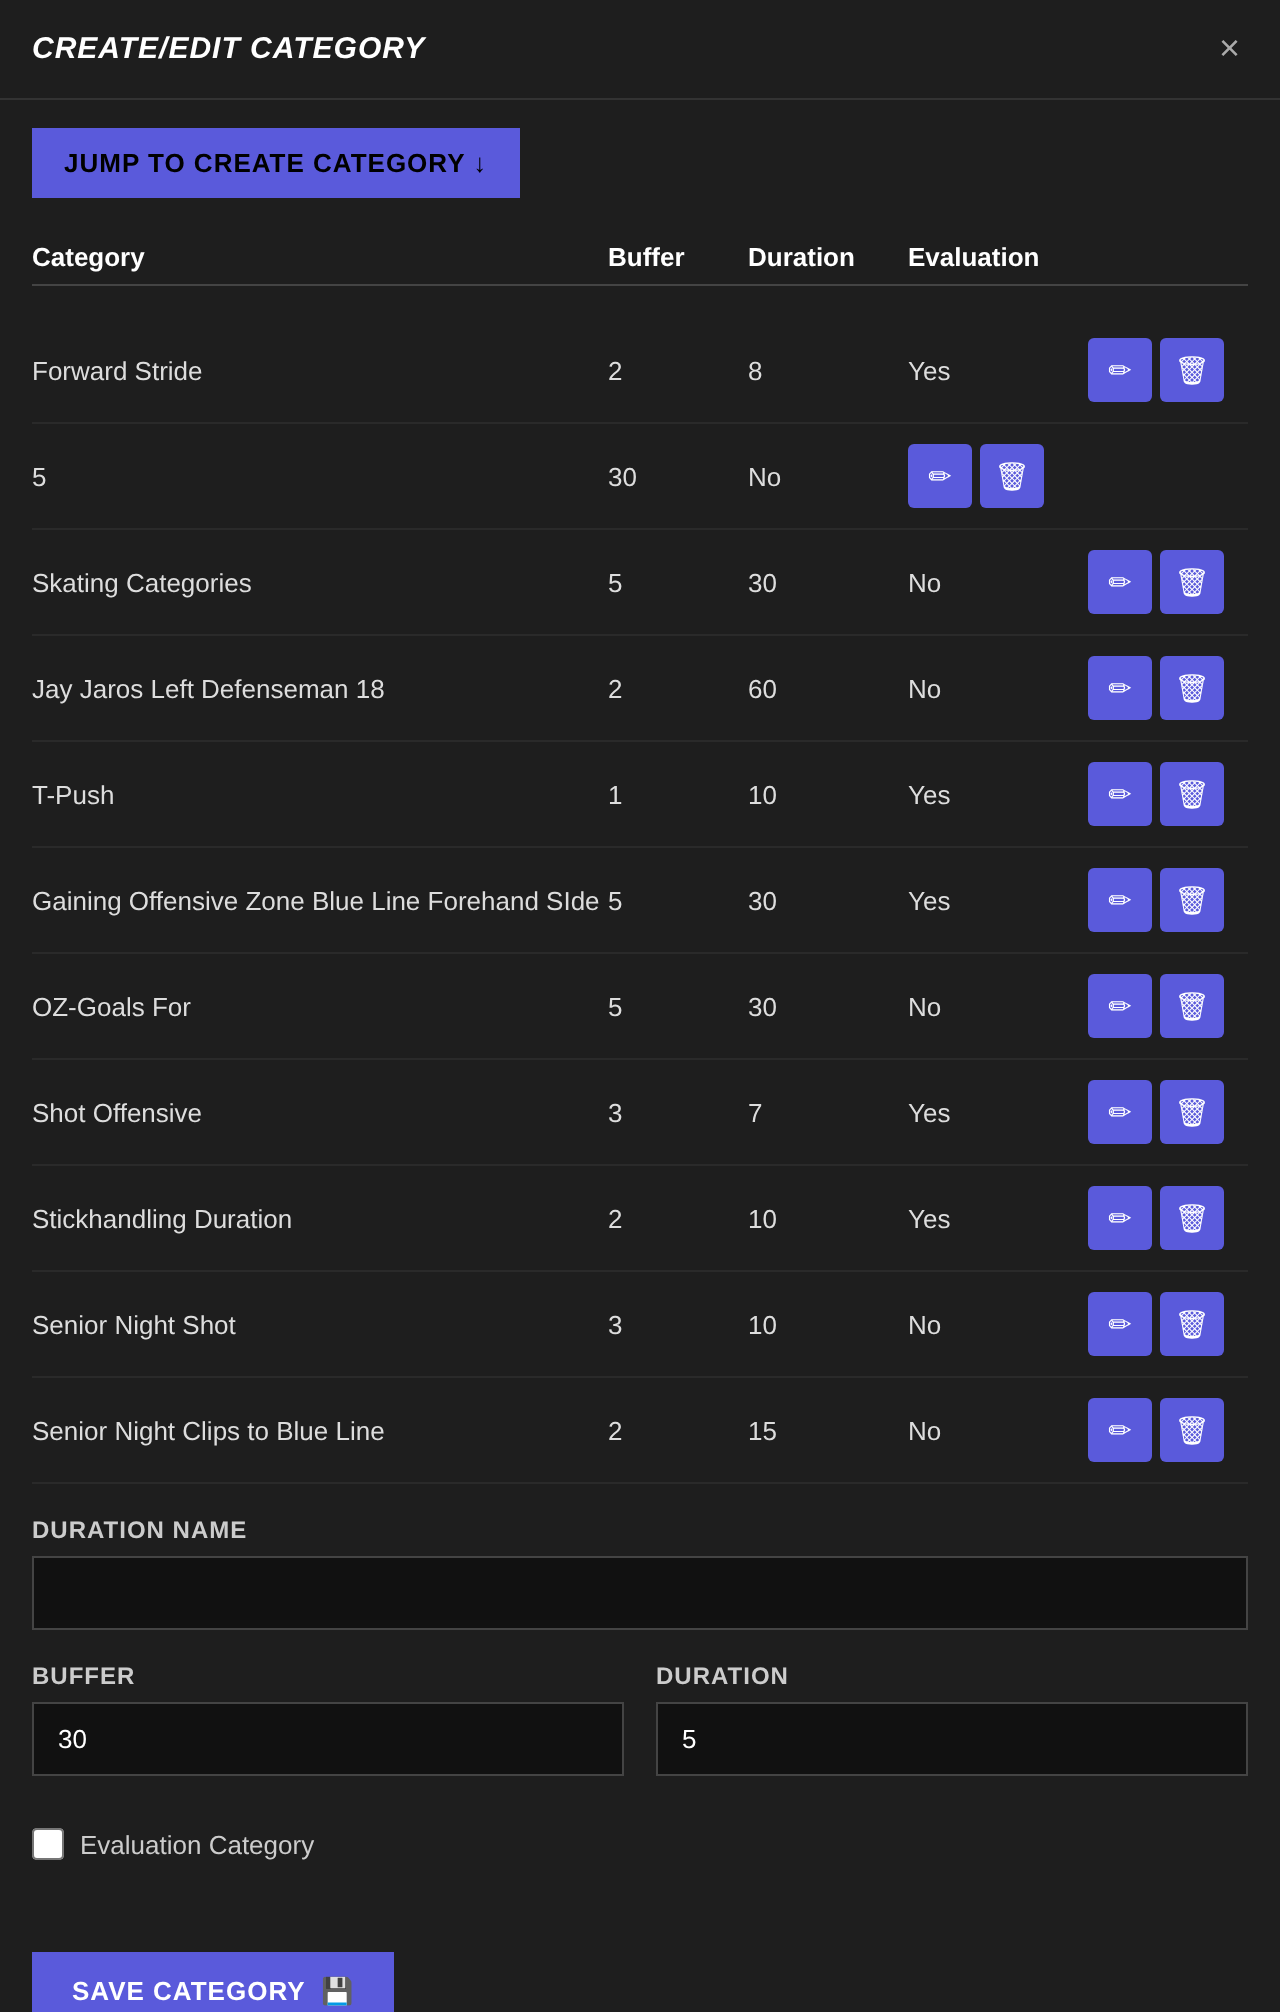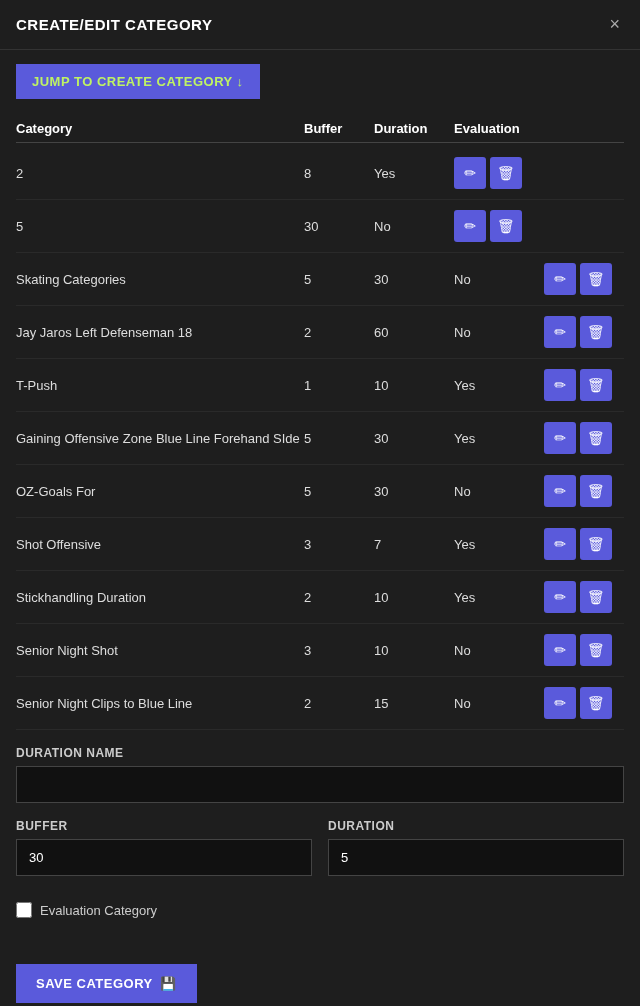--- a/index.html
+++ b/index.html
@@ -23,52 +23,53 @@
       justify-content: space-between;
       padding: 14px 16px;
       background: #1e1e1e;
       border-bottom: 1px solid #333;
     }
     .modal-title {
       font-size: 15px;
       font-weight: bold;
       color: #fff;
       letter-spacing: 0.5px;
+      font-style: italic;
     }
     .close-btn {
       background: none;
       border: none;
       color: #aaa;
       font-size: 18px;
       cursor: pointer;
       padding: 0 4px;
     }
     .modal-body {
       padding: 14px 16px;
     }
     .jump-btn {
       background: #5a5adb;
-      color: #bef264;
+      color: #000000;
       border: none;
       padding: 10px 16px;
       font-size: 13px;
       font-weight: bold;
       cursor: pointer;
       letter-spacing: 0.5px;
       margin-bottom: 16px;
       display: inline-flex;
       align-items: center;
       gap: 6px;
     }
     .table-header {
       display: grid;
       grid-template-columns: 1fr 70px 80px 90px 80px;
       padding: 6px 0;
       border-bottom: 1px solid #444;
-      margin-bottom: 4px;
+      margin-bottom: 16px;
     }
     .table-header span {
       font-size: 13px;
       font-weight: bold;
       color: #fff;
     }
     .table-row {
       display: grid;
       grid-template-columns: 1fr 70px 80px 90px 80px;
       padding: 10px 0;
@@ -178,20 +179,21 @@
     <div class="table-header">
       <span>Category</span>
       <span>Buffer</span>
       <span>Duration</span>
       <span>Evaluation</span>
       <span></span>
     </div>
 
     <div id="table-rows">
         <div class="table-row">
+      <span>Forward Stride</span>
       <span>2</span>
       <span>8</span>
       <span>Yes</span>
       <div class="row-actions">
         <button class="action-btn edit-btn">✏</button>
         <button class="action-btn delete-btn">🗑</button>
       </div>
     </div>
         <div class="table-row">
       <span>5</span>

